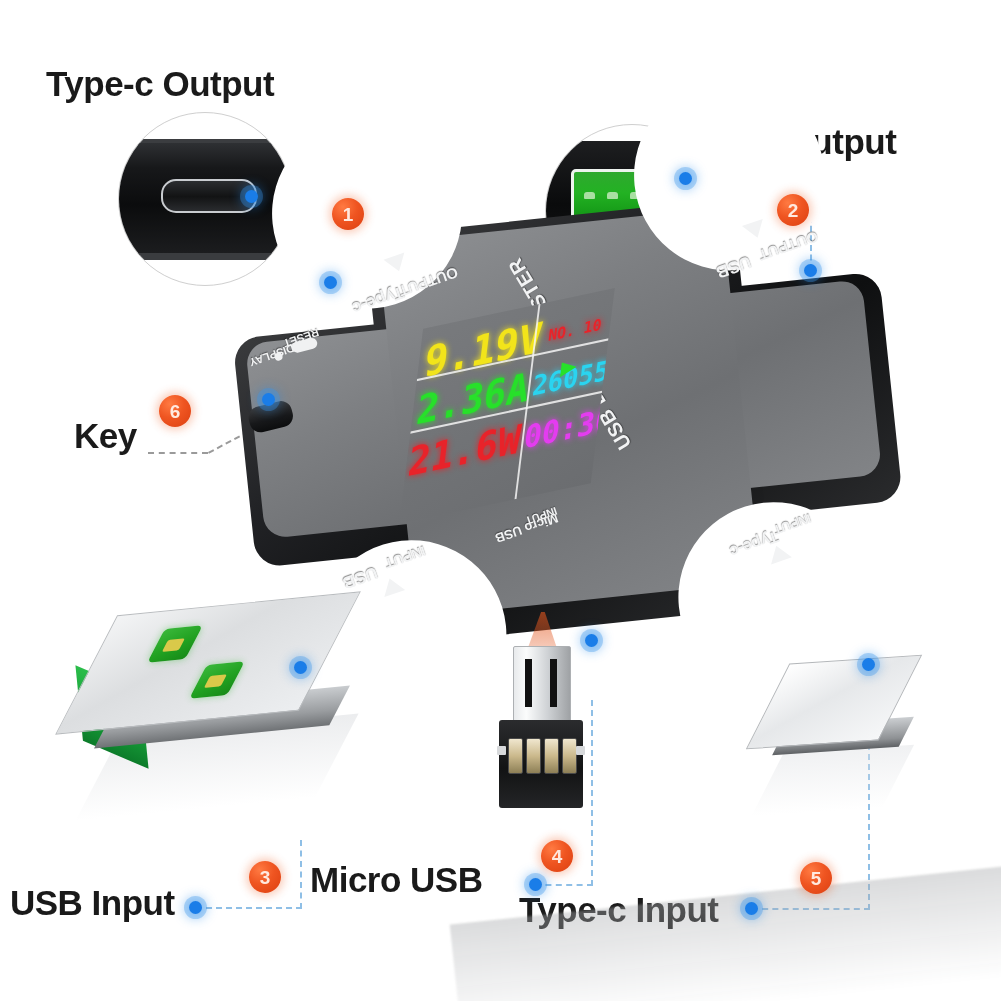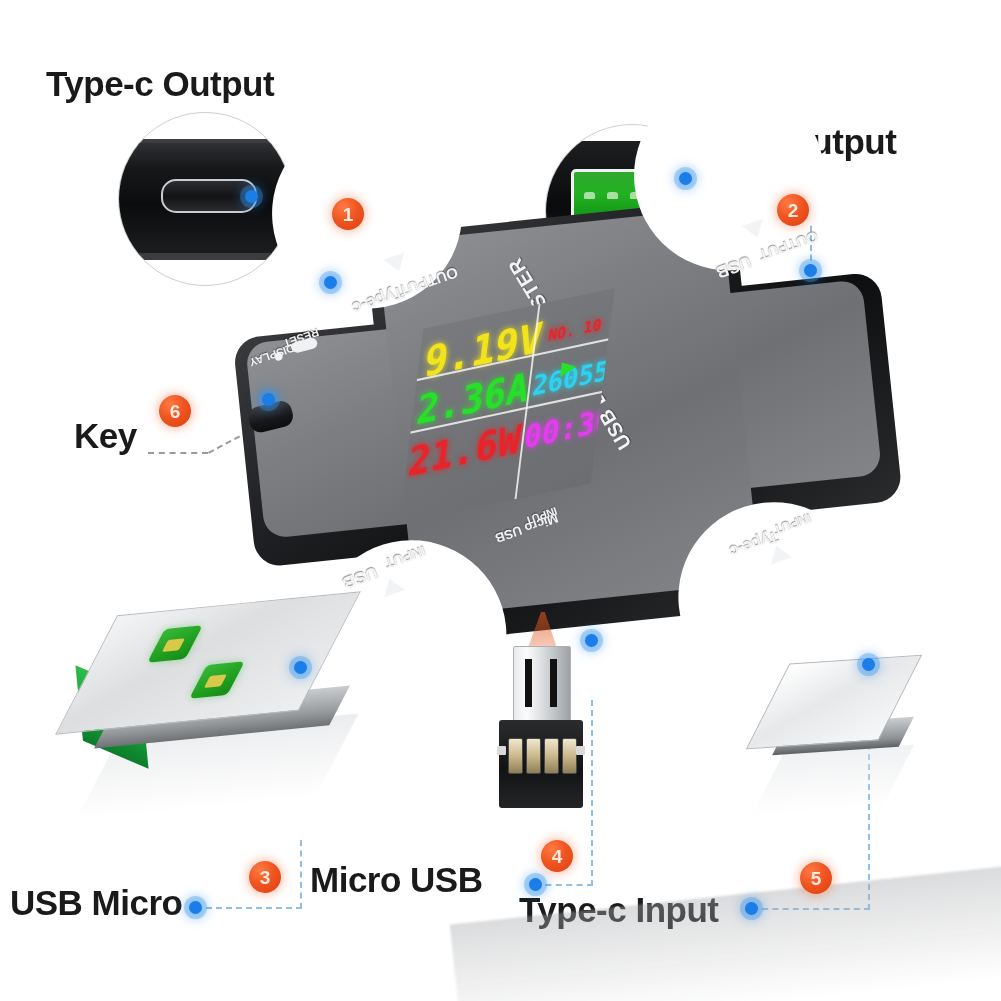--- a/index.html
+++ b/index.html
@@ -261,21 +261,21 @@
   }
 </style>
 </head>
 <body>
 
 <div id="stage">
 
   <div class="callout-label" id="lbl-typec-output">Type-c Output</div>
   <div class="callout-label" id="lbl-usb-output">USB Output</div>
   <div class="callout-label" id="lbl-key">Key</div>
-  <div class="callout-label" id="lbl-usb-input">USB Micro</div>
+  <div class="callout-label" id="lbl-usb-input">USB Input</div>
   <div class="callout-label" id="lbl-micro-usb">Micro USB</div>
   <div class="callout-label" id="lbl-typec-input">Type-c Input</div>
 
   <div class="dash-h" style="left:252px;top:196px;width:128px;"></div>
   <div class="dash-v" style="left:378px;top:196px;height:88px;"></div>
   <div class="dash-h" style="left:330px;top:282px;width:50px;"></div>
 
   <div class="dash-h" style="left:686px;top:178px;width:126px;"></div>
   <div class="dash-v" style="left:810px;top:178px;height:92px;"></div>
 

